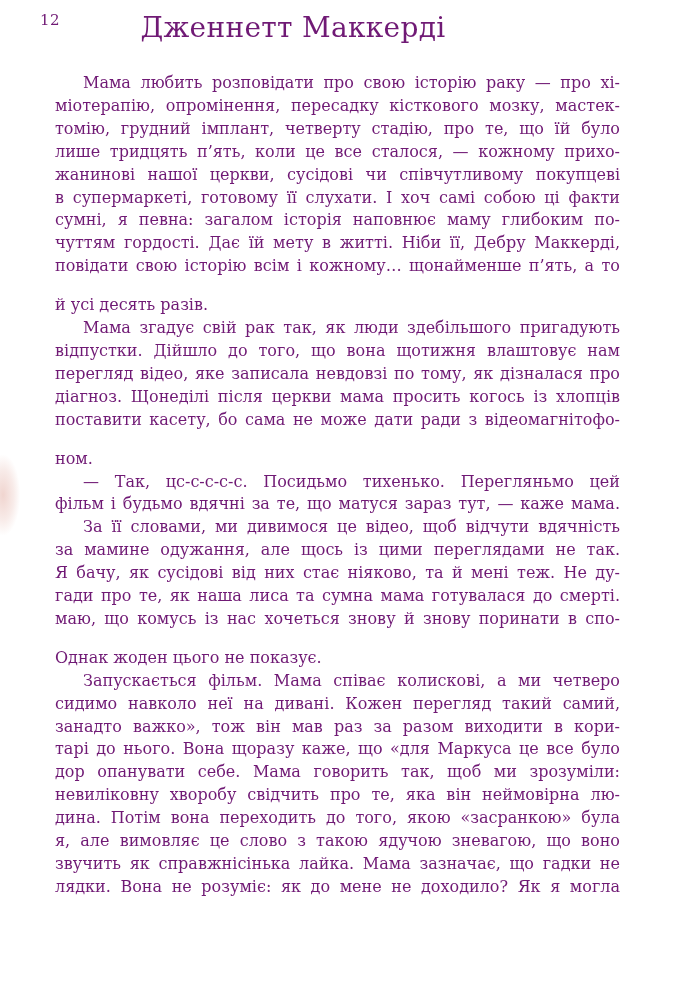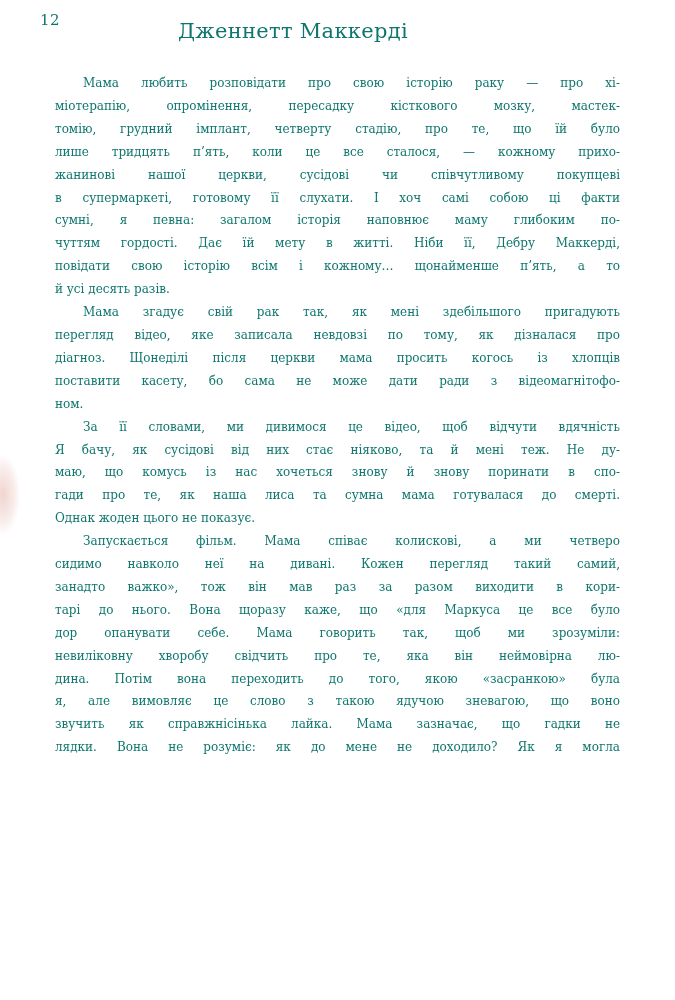--- a/index.html
+++ b/index.html
@@ -4,62 +4,62 @@
 <style>
   html, body { margin: 0; padding: 0; background: #e8e8e8; }
   .page {
     position: relative;
     width: 675px;
     height: 1000px;
     margin: 0 auto;
     background: #ffffff;
     overflow: hidden;
     font-family: "DejaVu Serif", "Liberation Serif", serif;
-    color: #0f766e;
+    color: #701a75;
   }
   .header-row {
     position: absolute;
     top: 8px;
     left: 0;
     width: 675px;
     height: 26px;
   }
   .page-number {
     position: absolute;
     left: 40px;
     top: 3px;
     font-size: 15px;
     letter-spacing: 0.5px;
   }
   .running-head {
     position: absolute;
     left: 0;
     width: 586px;
     text-align: center;
-    top: 11px;
-    font-size: 21px;
+    top: 3px;
+    font-size: 28px;
     letter-spacing: 0.3px;
   }
   .text-block {
     position: absolute;
     left: 55px;
     top: 72px;
     width: 565px;
-    font-size: 12px;
+    font-size: 16px;
     line-height: 22.9px;
     text-justify: inter-word;
   }
   .para { margin: 0; }
   .line {
     text-align: justify;
     text-align-last: justify;
     white-space: normal;
   }
   .line.indent { text-indent: 28px; }
-  .line.end { text-align-last: left; }
+  .line.end { text-align-last: left; margin-top: 16px; }
   .scan-artifact {
     position: absolute;
     left: -14px;
     top: 455px;
     width: 34px;
     height: 80px;
     background: radial-gradient(ellipse at center, rgba(228,178,168,0.55) 0%, rgba(228,178,168,0.25) 45%, rgba(228,178,168,0) 72%);
     pointer-events: none;
   }
 </style>
@@ -79,31 +79,37 @@
         <div class="line">томію, грудний імплант, четверту стадію, про те, що їй було</div>
         <div class="line">лише тридцять п’ять, коли це все сталося, — кожному прихо-</div>
         <div class="line">жанинові нашої церкви, сусідові чи співчутливому покупцеві</div>
         <div class="line">в супермаркеті, готовому її слухати. І хоч самі собою ці факти</div>
         <div class="line">сумні, я певна: загалом історія наповнює маму глибоким по-</div>
         <div class="line">чуттям гордості. Дає їй мету в житті. Ніби її, Дебру Маккерді,</div>
         <div class="line">повідати свою історію всім і кожному… щонайменше п’ять, а то</div>
         <div class="line end">й усі десять разів.</div>
       </div>
       <div class="para">
-        <div class="line indent">Мама згадує свій рак так, як мені здебільшого пригадують</div>
+        <div class="line indent">Мама згадує свій рак так, як люди здебільшого пригадують</div>
+        <div class="line">відпустки. Дійшло до того, що вона щотижня влаштовує нам</div>
         <div class="line">перегляд відео, яке записала невдовзі по тому, як дізналася про</div>
         <div class="line">діагноз. Щонеділі після церкви мама просить когось із хлопців</div>
         <div class="line">поставити касету, бо сама не може дати ради з відеомагнітофо-</div>
         <div class="line end">ном.</div>
       </div>
       <div class="para">
+        <div class="line indent">— Так, цс-с-с-с-с. Посидьмо тихенько. Перегляньмо цей</div>
+        <div class="line">фільм і будьмо вдячні за те, що матуся зараз тут, — каже мама.</div>
+      </div>
+      <div class="para">
         <div class="line indent">За її словами, ми дивимося це відео, щоб відчути вдячність</div>
+        <div class="line">за мамине одужання, але щось із цими переглядами не так.</div>
         <div class="line">Я бачу, як сусідові від них стає ніяково, та й мені теж. Не ду-</div>
+        <div class="line">гади про те, як наша лиса та сумна мама готувалася до смерті.</div>
         <div class="line">маю, що комусь із нас хочеться знову й знову поринати в спо-</div>
-        <div class="line">гади про те, як наша лиса та сумна мама готувалася до смерті.</div>
         <div class="line end">Однак жоден цього не показує.</div>
       </div>
       <div class="para">
         <div class="line indent">Запускається фільм. Мама співає колискові, а ми четверо</div>
         <div class="line">сидимо навколо неї на дивані. Кожен перегляд такий самий,</div>
         <div class="line">занадто важко», тож він мав раз за разом виходити в кори-</div>
         <div class="line">тарі до нього. Вона щоразу каже, що «для Маркуса це все було</div>
         <div class="line">дор опанувати себе. Мама говорить так, щоб ми зрозуміли:</div>
         <div class="line">невиліковну хворобу свідчить про те, яка він неймовірна лю-</div>
         <div class="line">дина. Потім вона переходить до того, якою «засранкою» була</div>

